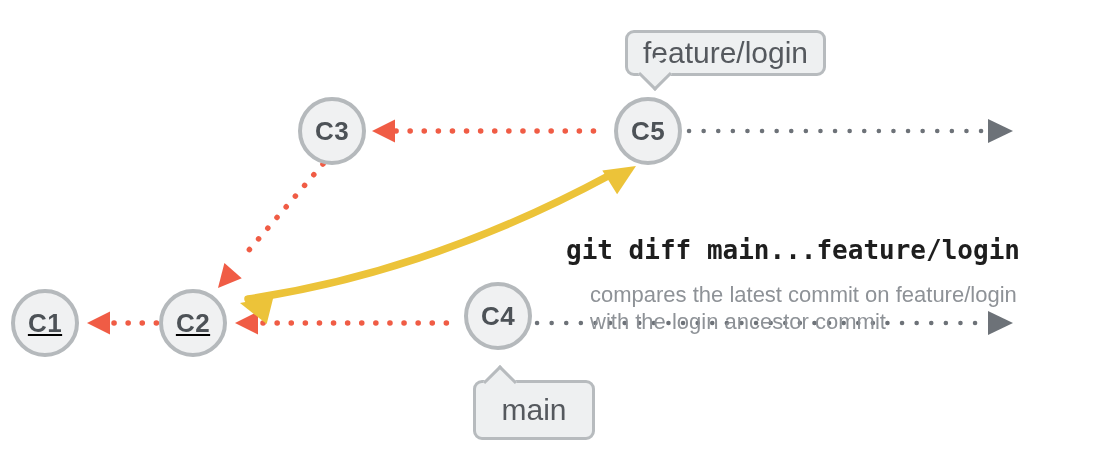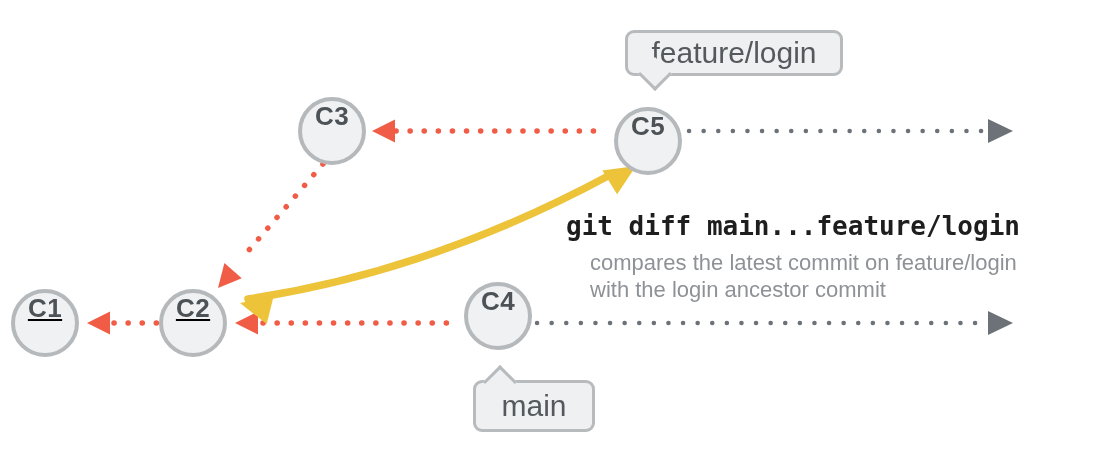--- a/index.html
+++ b/index.html
@@ -30,48 +30,48 @@
     left:0;top:0;
     width:1100px;height:464px;
     z-index:1;
   }
   .commit-node{
     position:absolute;
     width:68px;height:68px;
     border:4px solid var(--node-border);
     border-radius:50%;
     background:var(--node-fill);
-    display:flex;align-items:flex-start;justify-content:center;
+    display:flex;align-items:center;justify-content:center;
     z-index:2;
   }
   .commit-label{
     font-size:26px;
     font-weight:bold;
     color:var(--node-text);
     letter-spacing:0.5px;
   }
   .node-c1{left:11px;top:289px;text-decoration:underline;}
   .node-c2{left:159px;top:289px;text-decoration:underline;}
   .node-c3{left:298px;top:97px;}
   .node-c4{left:464px;top:282px;}
-  .node-c5{left:614px;top:107px;}
+  .node-c5{left:614px;top:97px;}
   .branch-bubble{
     position:absolute;
     background:var(--bubble-fill);
     border:3px solid var(--bubble-border);
     border-radius:9px;
     display:flex;align-items:center;justify-content:center;
     z-index:3;
   }
   .bubble-label{
     font-size:30px;
     color:var(--bubble-text);
   }
-  .bubble-feature{left:625px;top:30px;width:218px;height:46px;}
-  .bubble-main{left:473px;top:380px;width:122px;height:52px;}
+  .bubble-feature{left:625px;top:30px;width:201px;height:46px;}
+  .bubble-main{left:473px;top:380px;width:122px;height:60px;}
   .bubble-tail{
     position:absolute;
     width:24px;height:24px;
     background:var(--bubble-fill);
     transform:rotate(45deg);
   }
   .tail-down{
     bottom:-13px;left:15px;
     border-right:3px solid var(--bubble-border);
     border-bottom:3px solid var(--bubble-border);
@@ -86,24 +86,25 @@
     left:566px;top:211px;
     z-index:2;
   }
   .annotation-command{
     font-family:"DejaVu Sans Mono","Liberation Mono",monospace;
     font-weight:bold;
     font-size:26px;
     color:var(--command-text);
     white-space:nowrap;
     line-height:30px;
+    margin-top:24px;
   }
   .annotation-description{
     margin-left:24px;
-    margin-top:8px;
+    margin-top:16px;
     font-size:22px;
     line-height:27px;
     color:var(--description-text);
     white-space:nowrap;
   }
 </style>
 </head>
 <body>
 
 <div class="canvas">

